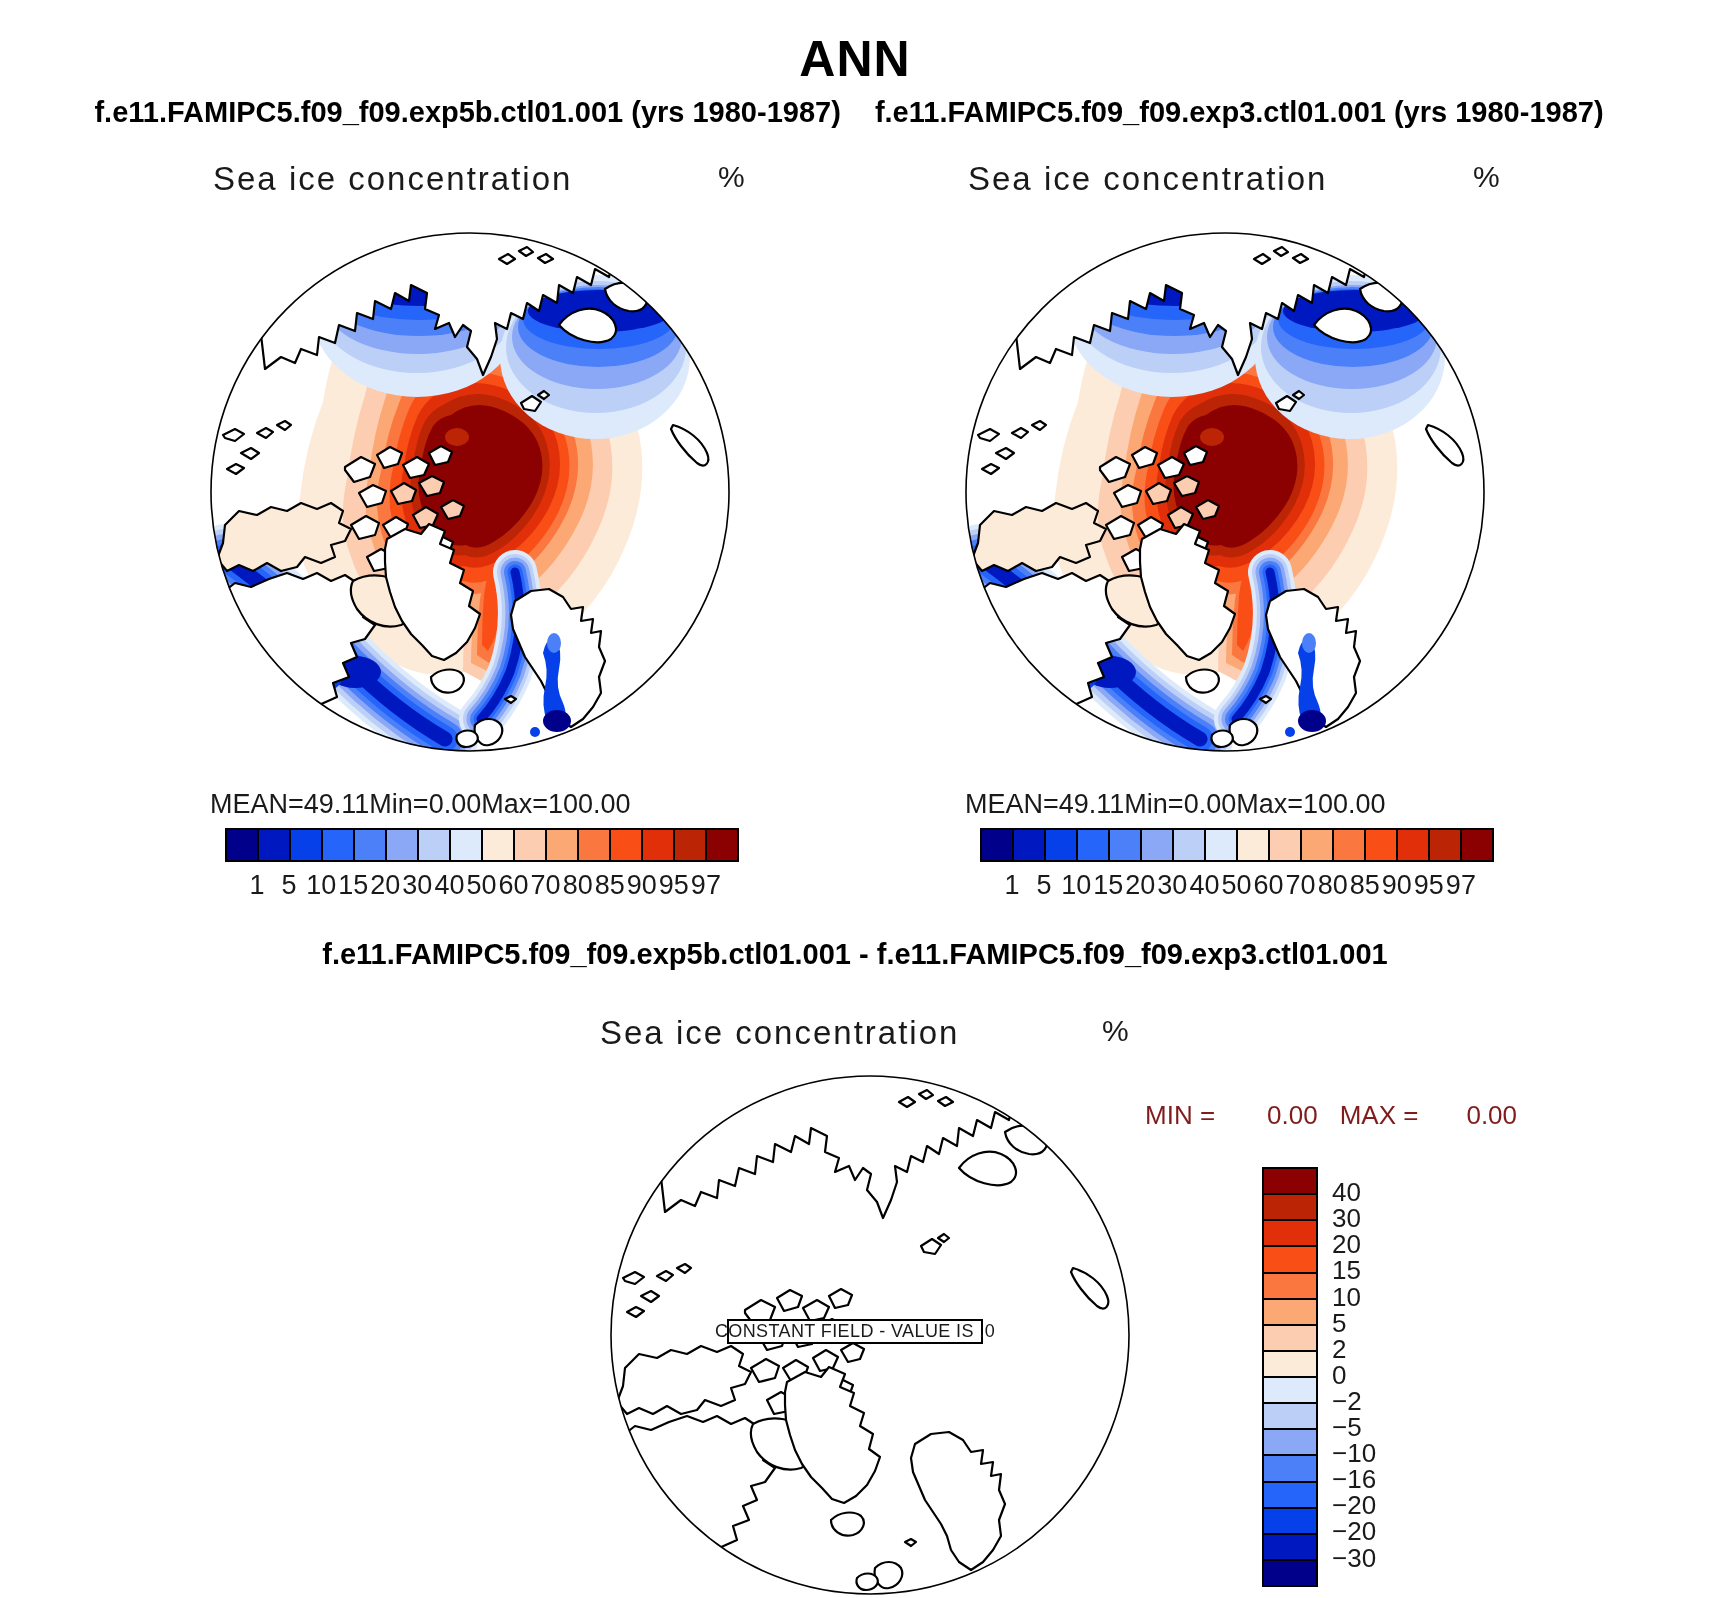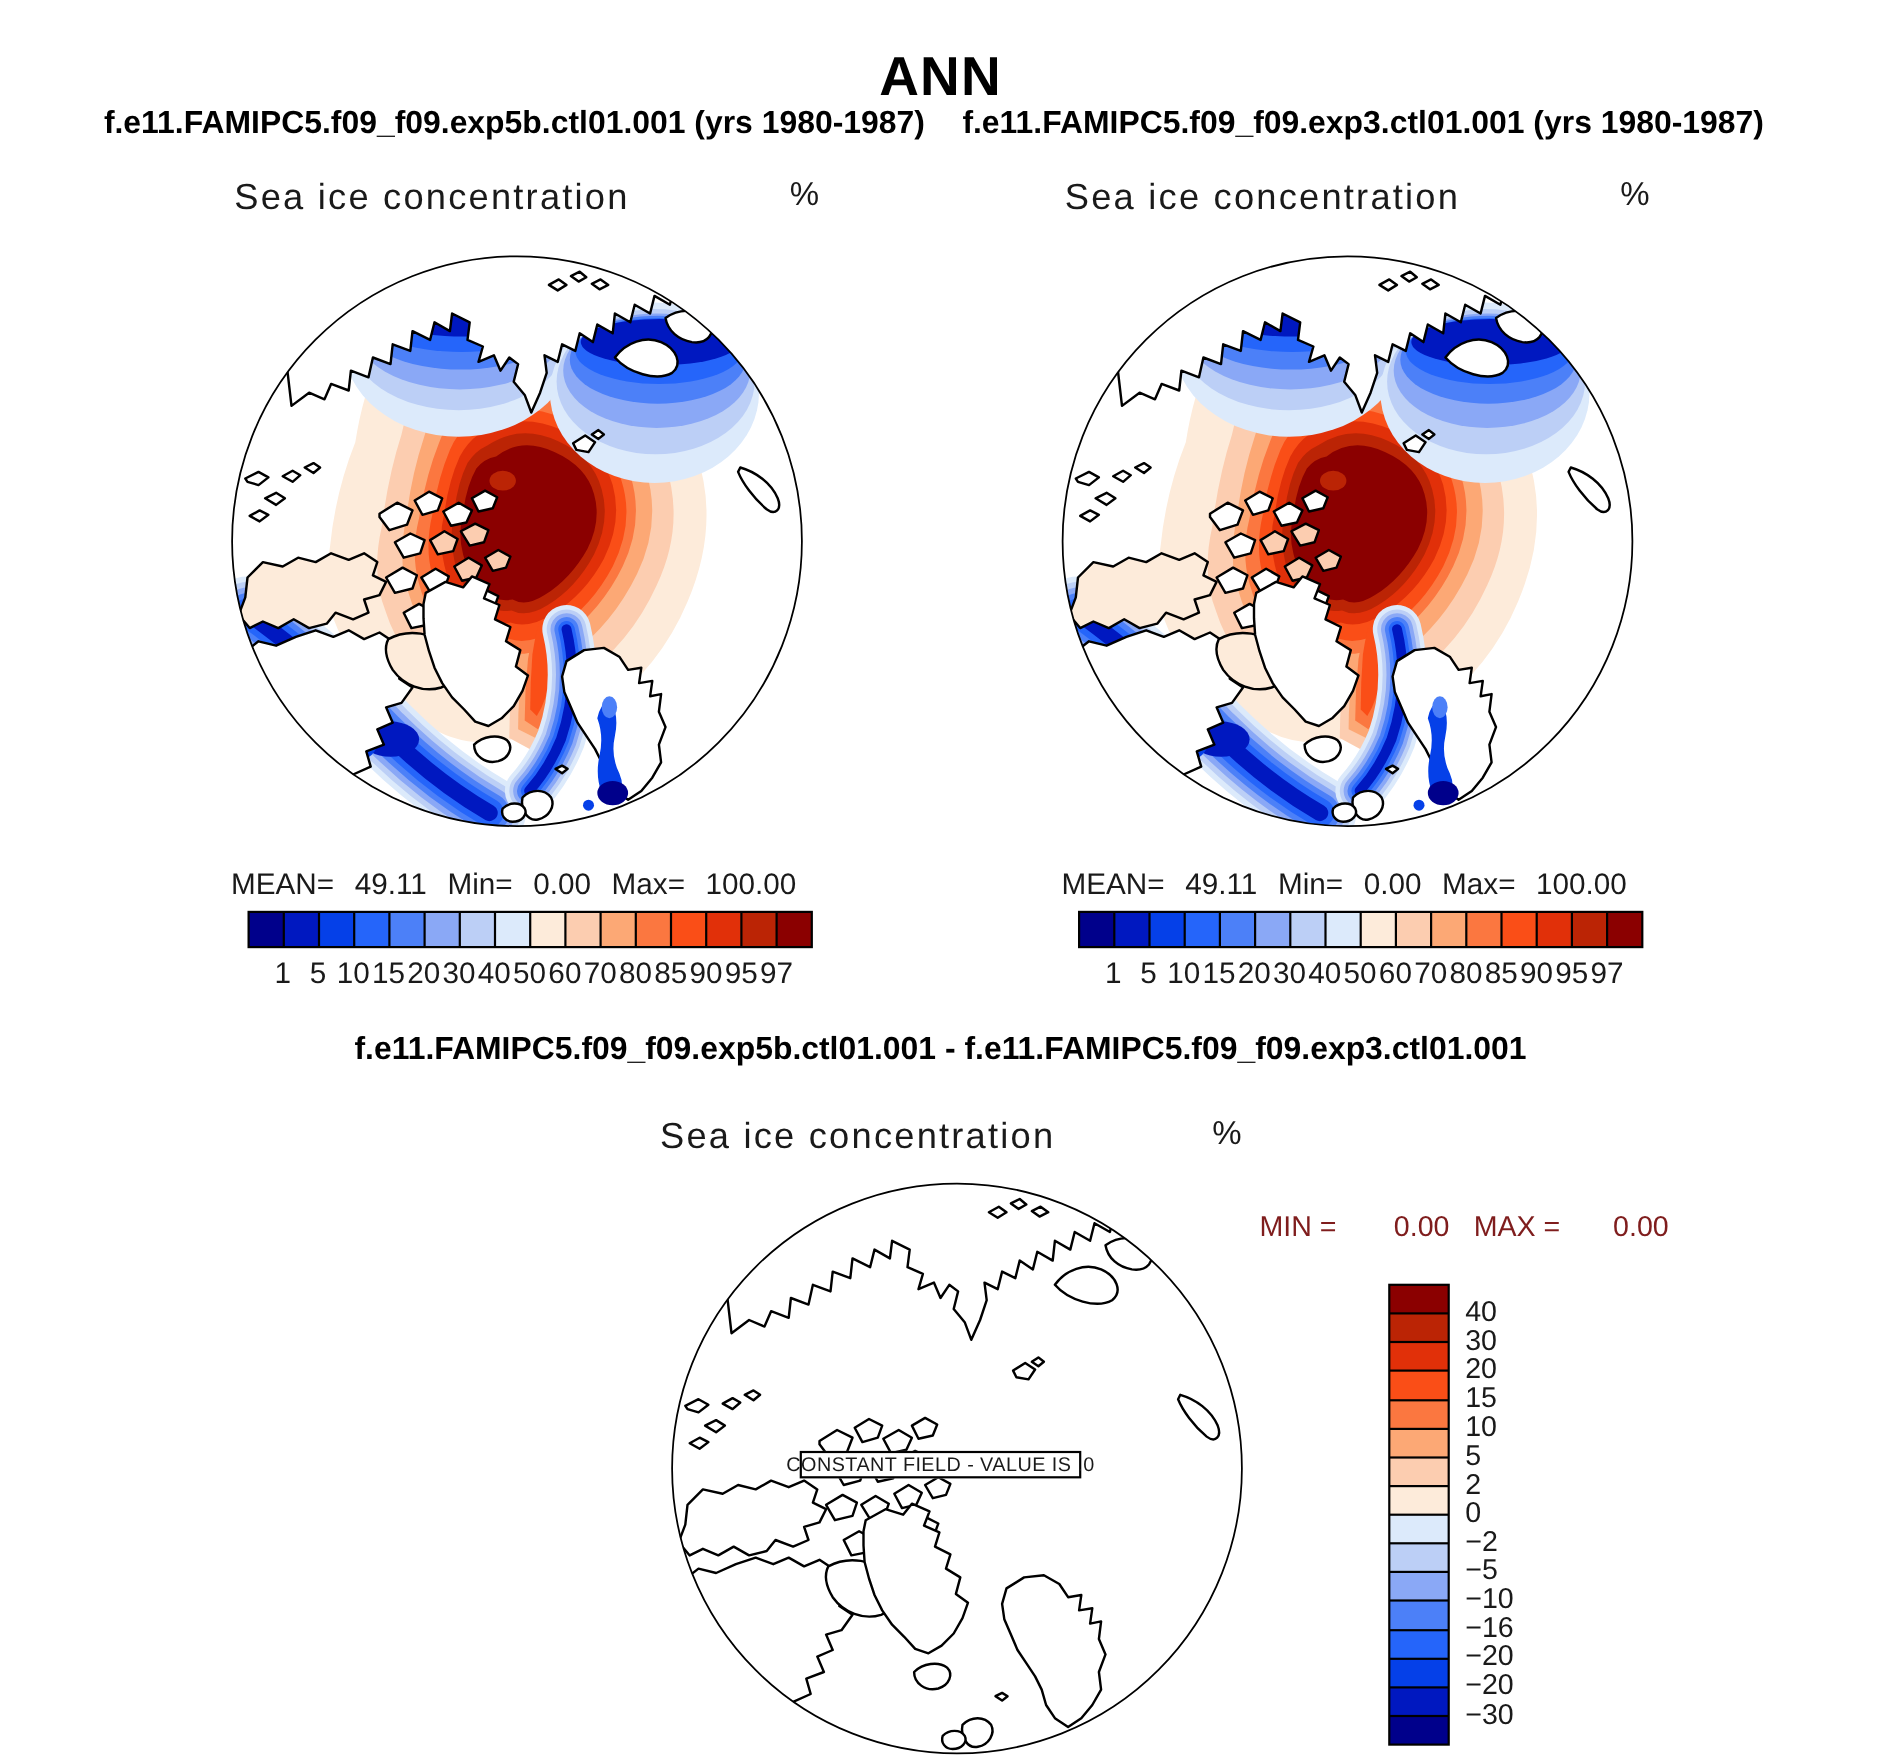--- a/index.html
+++ b/index.html
@@ -1,27 +1,27 @@
 <!DOCTYPE html>
 <html><head>
 <meta charset="utf-8">
 <style>
   html,body{margin:0;padding:0;background:#fff;}
   .page{position:relative;width:1710px;height:1598px;background:#fff;overflow:hidden;
         font-family:"Liberation Sans","DejaVu Sans",sans-serif;color:#111;}
-  .season-title{position:absolute;top:40px;left:0;width:1710px;text-align:center;
+  .season-title{position:absolute;top:30px;left:0;width:1710px;text-align:center;
         font-size:50px;font-weight:bold;letter-spacing:1px;color:#000;}
   .subtitle{position:absolute;top:96px;left:0;width:1698px;text-align:center;
         font-size:29px;font-weight:bold;color:#000;white-space:nowrap;}
   .subtitle span{margin:0 13px;}
   .diff-title{position:absolute;top:938px;left:0;width:1710px;text-align:center;
         font-size:29px;font-weight:bold;color:#000;white-space:nowrap;}
   .field-label{position:absolute;font-size:33px;letter-spacing:2px;color:#1a1a1a;white-space:pre;}
   .pct{position:absolute;font-size:30px;color:#1a1a1a;}
-  .stats{position:absolute;width:514px;display:flex;justify-content:space-between;
+  .stats{position:absolute;width:514px;display:flex;justify-content:flex-start;
         font-size:27px;color:#1a1a1a;white-space:nowrap;}
   .minmax{position:absolute;font-size:26px;color:#7f1d1d;white-space:nowrap;display:flex;align-items:baseline;}
   .minmax .v1{margin-left:52px;} .minmax .l2{margin-left:22px;} .minmax .v2{margin-left:48px;}
   .cbar-h{position:absolute;width:514px;height:34px;background:#000;display:flex;gap:2px;
         padding:2px;box-sizing:border-box;}
   .cbar-h .cell{flex:1;}
   .ticks-h{position:absolute;width:514px;height:30px;}
   .ticks-h .tick{position:absolute;top:0;transform:translateX(-50%);font-size:27px;color:#1a1a1a;}
   .cbar-v{position:absolute;width:56px;height:420px;background:#000;display:flex;flex-direction:column;
         gap:2px;padding:2px;box-sizing:border-box;}

